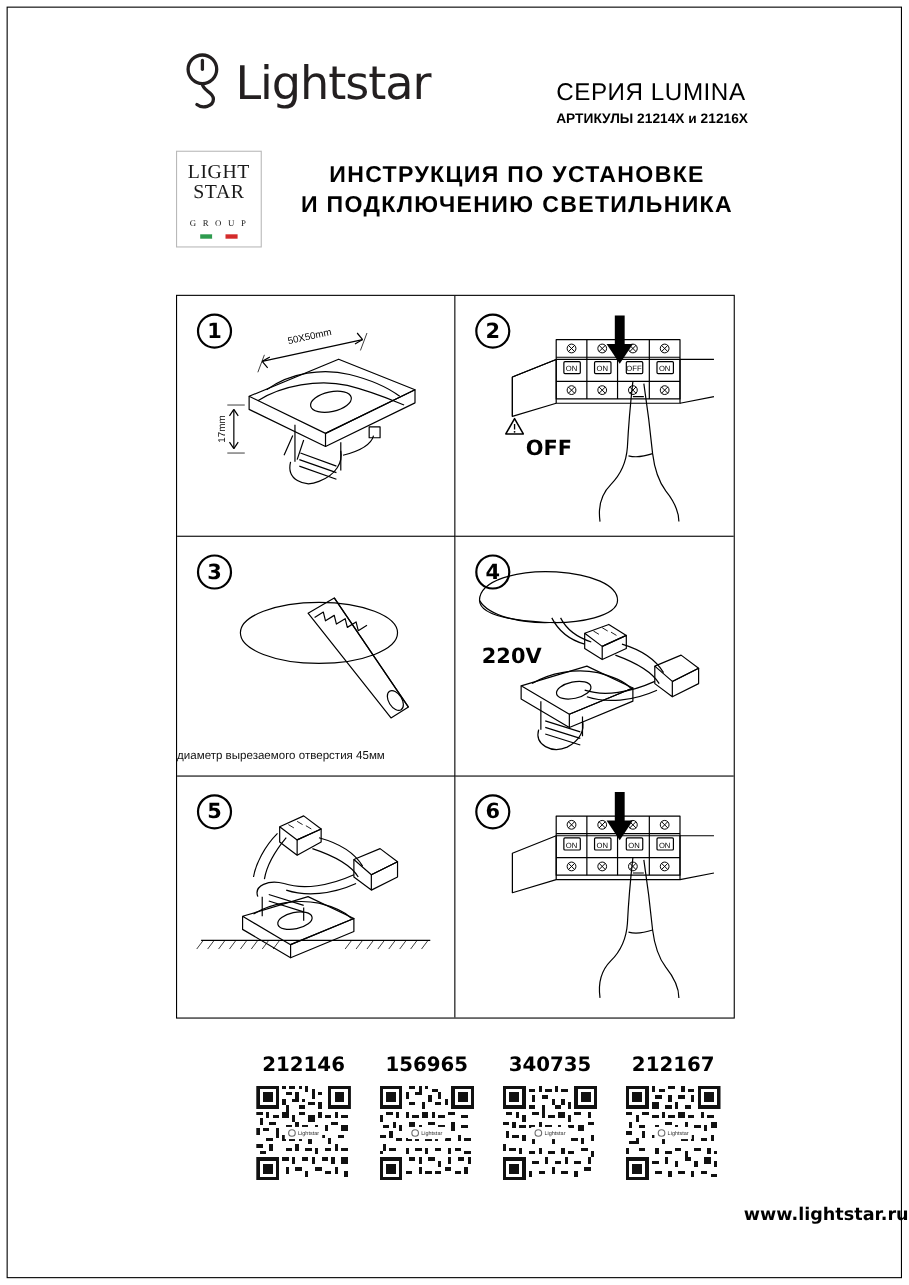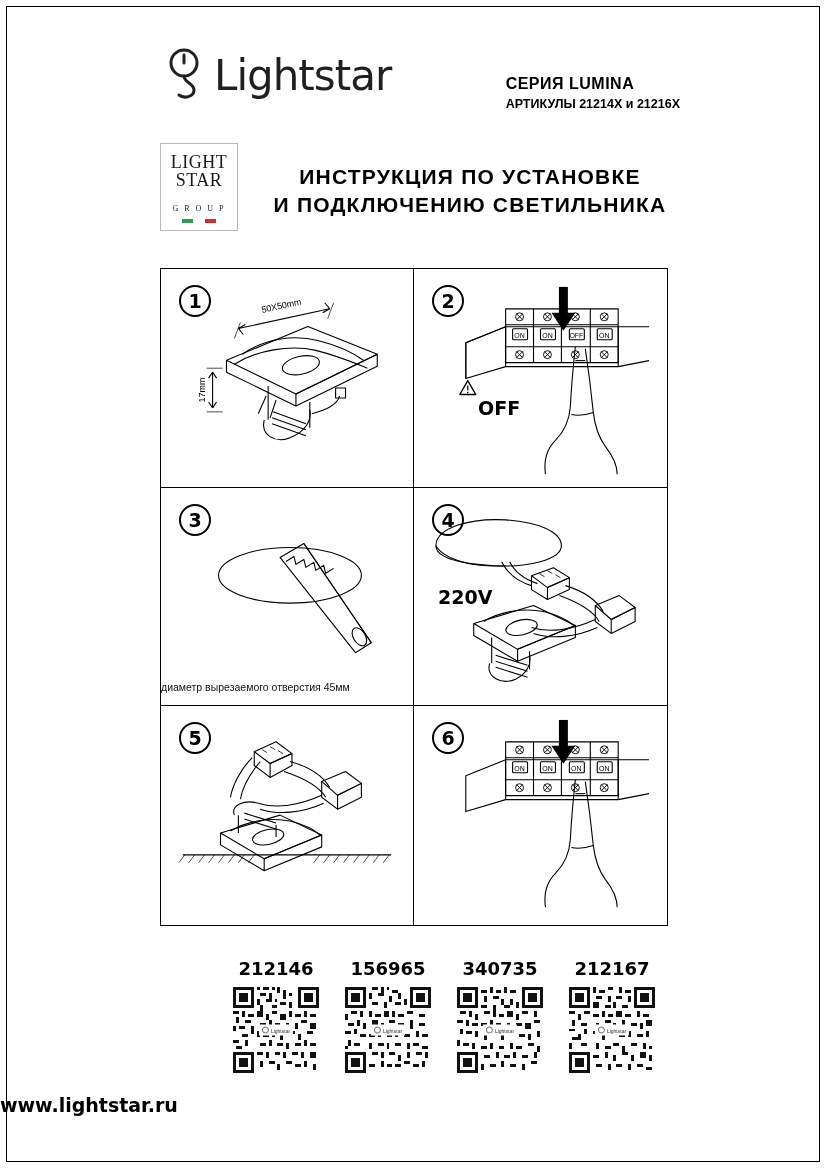--- a/index.html
+++ b/index.html
@@ -28,32 +28,32 @@
     display: flex; align-items: center; justify-content: space-between;
   }
   .brand-logo { display:flex; align-items:center; gap:6px; }
   .brand-mark { width: 48px; height: 56px; }
   .brand-word {
     font-size: 42px; letter-spacing: -1px; color:#231f20;
     font-family: "DejaVu Sans", sans-serif; font-weight: 400;
   }
   .series-block { text-align: left; }
   .series-title {
-    font-size: 16px; font-weight: bold; letter-spacing: .5px; color:#000;margin-top:36px;
+    font-size: 22px; font-weight: normal; letter-spacing: .5px; color:#000;margin-top:36px;
   }
   .series-codes {
     font-size: 12.5px; font-weight: bold; color:#000; margin-top: 4px;
   }
 
   
   .title-row {
     position: absolute;
     left: 160px; top: 137px;
     width: 520px; height: 100px;
-    display: flex; align-items: center; gap: 22px;
+    display: flex; align-items: flex-start; gap: 22px;
   }
   .group-logo {
     width: 78px; height: 88px;
     border: 1px solid #b9b9b9;
     display:flex; flex-direction:column; align-items:center; justify-content:center;
     font-family: "Liberation Serif", serif;
     line-height: 1.02;
     flex: 0 0 auto;
     padding-top: 2px;
   }
@@ -133,22 +133,22 @@
     font-size:5px; color:#333;
   }
   .qr-center .dot {
     width:7px; height:7px; border-radius:50%; border:1px solid #6b6b6b;
     display:inline-block;
   }
 
   .footer-url {
     position: absolute;
     left: 0; right: 0; top: 1094px;
-    text-align: left;
-    font-size: 19px; font-weight: bold; color:#000;
+    text-align: right;
+    font-size: 16px; font-weight: bold; color:#000;
     font-family: "DejaVu Sans", sans-serif;
   }
 </style>
 </head>
 <body>
 
 <div class="page-border"></div>
 
 <div class="header">
   <div class="brand-logo">

